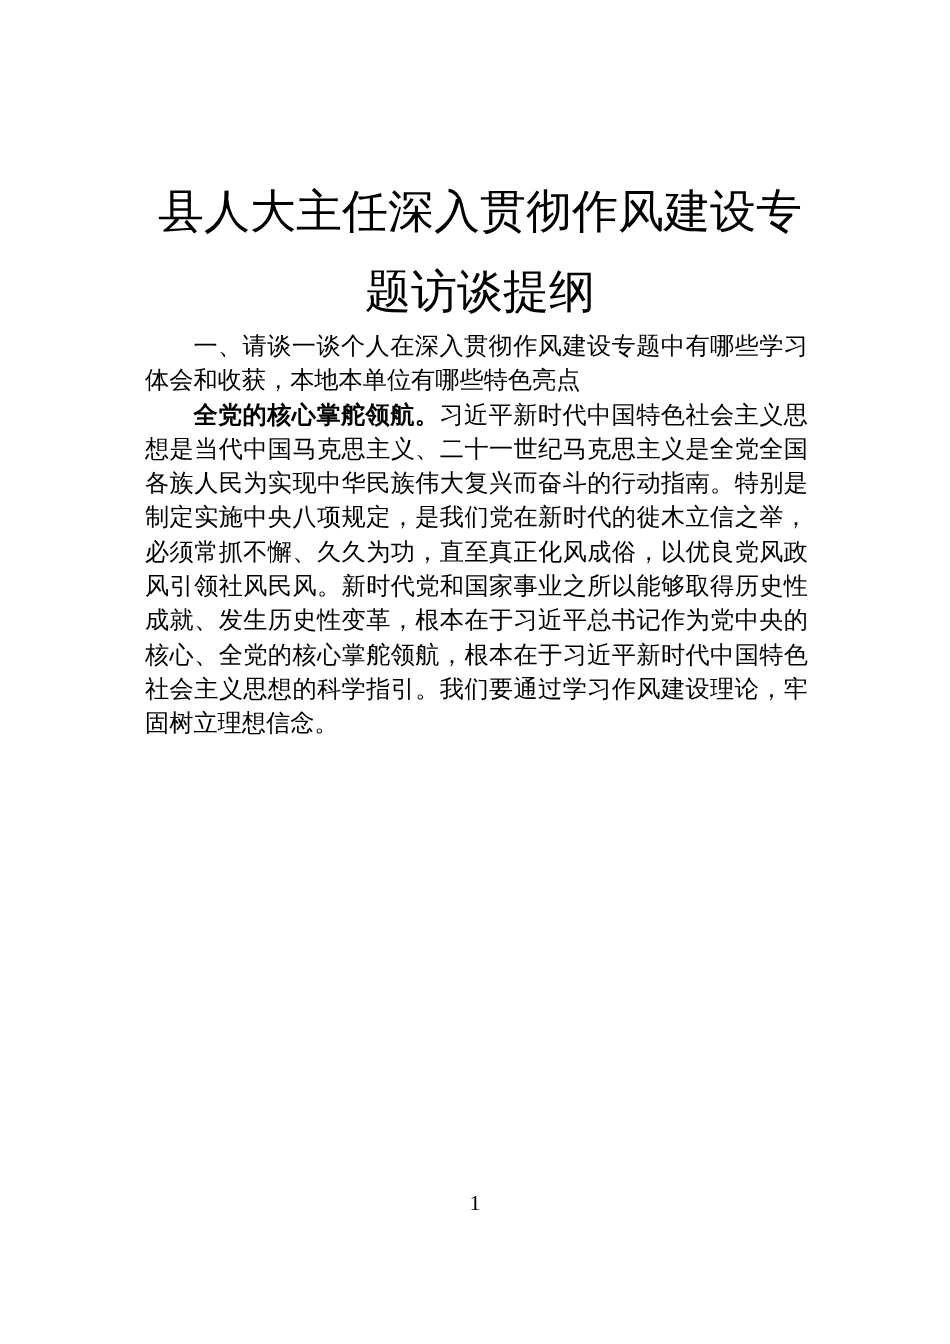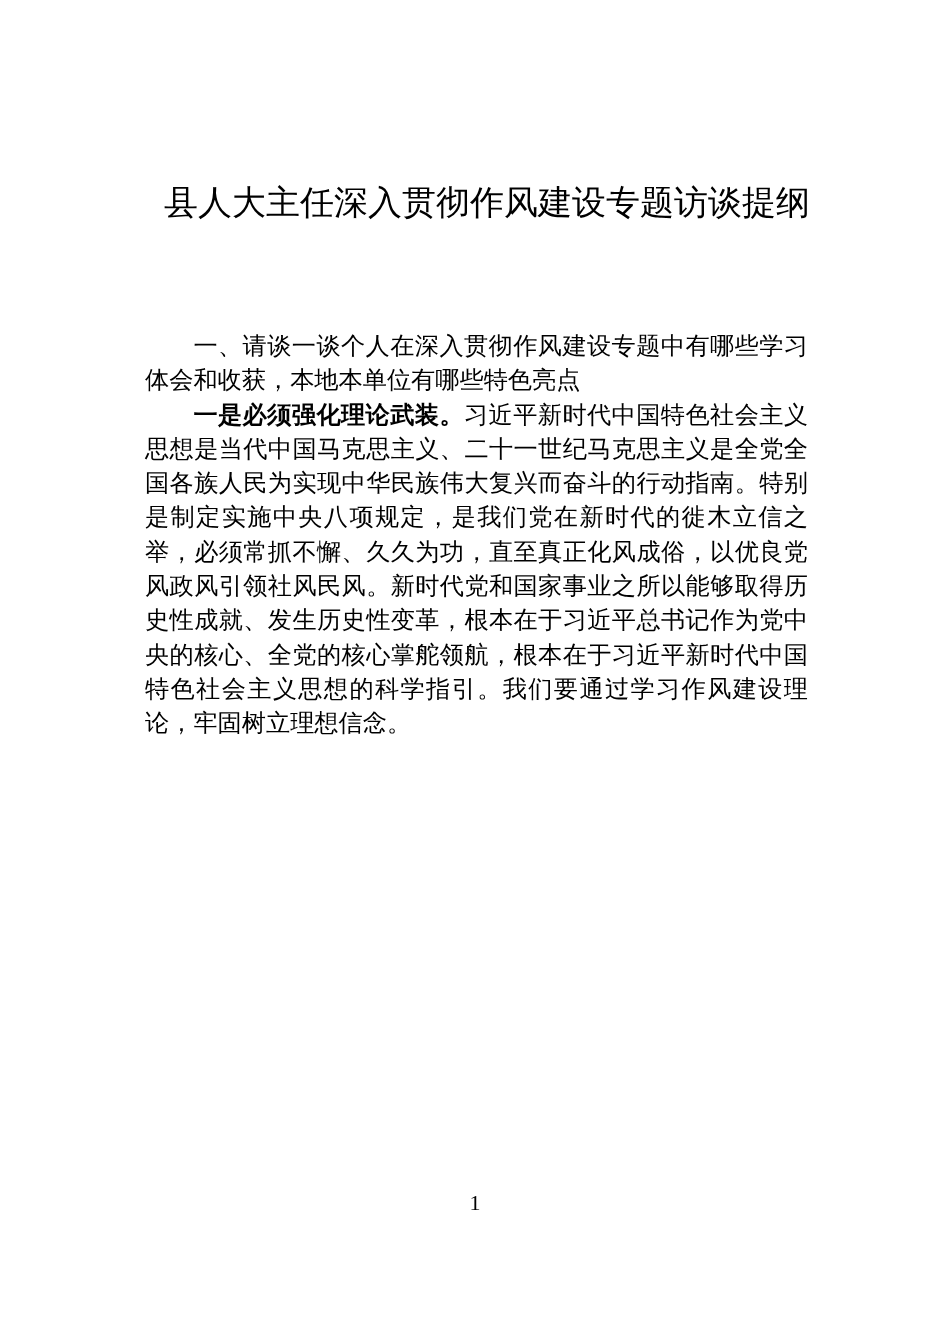--- a/index.html
+++ b/index.html
@@ -21,25 +21,25 @@
       width: 950px;
       height: 1344px;
       background: #ffffff;
     }
     .title {
       position: absolute;
       left: 145px;
       width: 660px;
       top: 166px;
       text-align: center;
-      font-size: 34px;
-      line-height: 48px;
+      font-size: 46px;
+      line-height: 80px;
       font-weight: normal;
       letter-spacing: 0px;
-      margin: 12px;
+      margin: 5px;
     }
     .body {
       position: absolute;
       left: 145px;
       top: 329px;
       width: 663px;
       font-size: 24.2px;
       line-height: 34.3px;
       text-align: justify;
     }
@@ -68,19 +68,19 @@
 <body>
 
 <div class="page">
 
   <h1 class="title">县人大主任深入贯彻作风建设专题访谈提纲</h1>
 
   <div class="body">
     <p class="para">一、请谈一谈个人在深入贯彻作风建设专题中有哪些学习体会和收获，本地本单位有哪些特色亮点</p>
 
 
-    <p class="para"><span class="bold">一是必须强化理论武装。</span><span>习近平新时代中国特色社会主义思想是当代中国马克思主义、二十一世纪马克思主义是全党全国各族人民为实现中华民族伟大复兴而奋斗的行动指南。特别是制定实施中央八项规定，是我们党在新时代的徙木立信之举，必须常抓不懈、久久为功，直至真正化风成俗，以优良党风政风引领社风民风。新时代党和国家事业之所以能够取得历史性成就、发生历史性变革，根本在于习近平总书记作为党中央的核心、全党的核心掌舵领航，根本在于习近平新时代中国特色社会主义思想的科学指引。我们要通过学习作风建设理论，牢固树立理想信念。</span></p>
+    <p class="para"><span class="bold">全党的核心掌舵领航。</span><span>习近平新时代中国特色社会主义思想是当代中国马克思主义、二十一世纪马克思主义是全党全国各族人民为实现中华民族伟大复兴而奋斗的行动指南。特别是制定实施中央八项规定，是我们党在新时代的徙木立信之举，必须常抓不懈、久久为功，直至真正化风成俗，以优良党风政风引领社风民风。新时代党和国家事业之所以能够取得历史性成就、发生历史性变革，根本在于习近平总书记作为党中央的核心、全党的核心掌舵领航，根本在于习近平新时代中国特色社会主义思想的科学指引。我们要通过学习作风建设理论，牢固树立理想信念。</span></p>
 
   </div>
 
   <div class="page-number">1</div>
 
 </div>
 
 </body></html>

